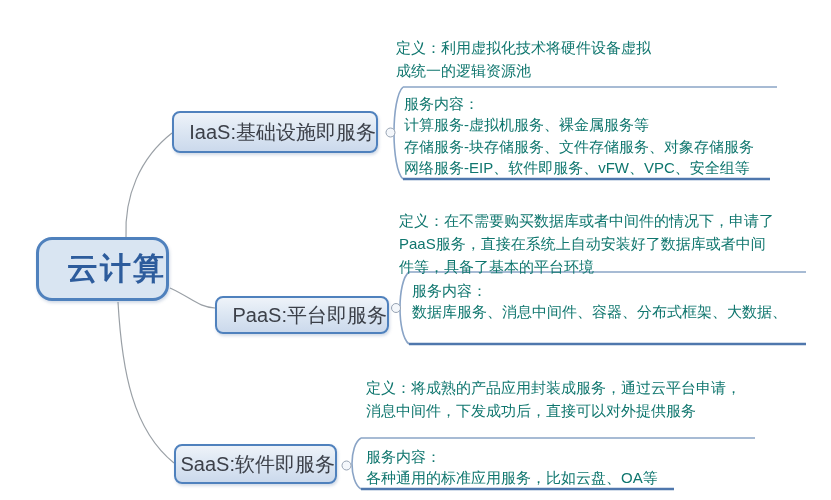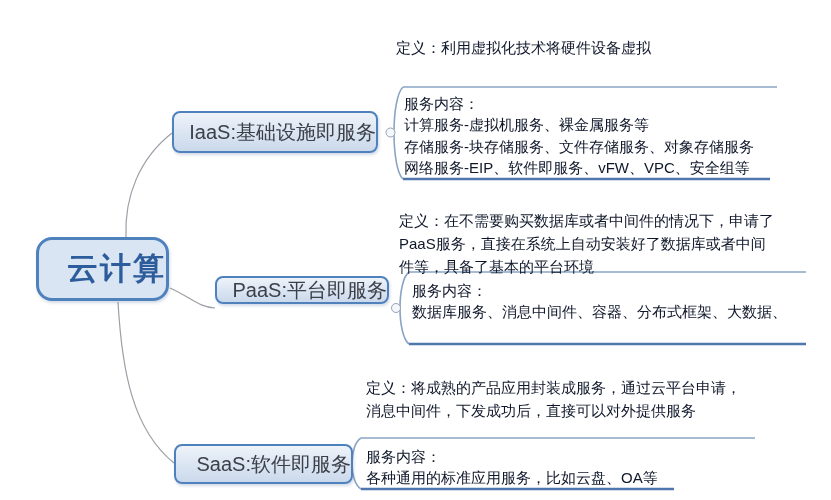--- a/index.html
+++ b/index.html
@@ -40,21 +40,21 @@
   .branch-topic {
     border: 2px solid #4f81bd;
     border-radius: 8px;
     background: linear-gradient(180deg, #eef3f9 0%, #dde7f3 45%, #cbd9ec 100%);
     color: #3c4049;
     font-size: 20px;
     box-shadow: 1px 2px 3px rgba(80,110,160,0.25);
   }
   .textblock {
     position: absolute;
-    color: #0f172a;
+    color: #0f766e;
     font-size: 15px;
   }
   .textblock .line {
     white-space: nowrap;
   }
   .def .line { line-height: 23px; }
   .svc .line { line-height: 21.4px; }
 </style>
 </head>
 <body>
@@ -87,45 +87,46 @@
   <div class="topic root-topic" style="left:36px; top:237px; width:133px; height:64px;">
     <span>云计算</span>
   </div>
 
   <div class="topic branch-topic" style="left:172px; top:111px; width:206px; height:42px;">
     <span>IaaS:基础设施即服务</span>
   </div>
 
   <div class="textblock def" style="left:396px; top:36px;">
     <div class="line">定义：利用虚拟化技术将硬件设备虚拟</div>
+    <div class="line">成统一的逻辑资源池</div>
   </div>
 
   <div class="textblock svc" style="left:404px; top:93px;">
     <div class="line">服务内容：</div>
     <div class="line">计算服务-虚拟机服务、裸金属服务等</div>
     <div class="line">存储服务-块存储服务、文件存储服务、对象存储服务</div>
     <div class="line">网络服务-EIP、软件即服务、vFW、VPC、安全组等</div>
   </div>
 
-  <div class="topic branch-topic" style="left:215px; top:276px; width:174px; height:28px;">
+  <div class="topic branch-topic" style="left:215px; top:296px; width:174px; height:38px;">
     <span>PaaS:平台即服务</span>
   </div>
 
   <div class="textblock def" style="left:399px; top:209px;">
     <div class="line">定义：在不需要购买数据库或者中间件的情况下，申请了</div>
     <div class="line">PaaS服务，直接在系统上自动安装好了数据库或者中间</div>
     <div class="line">件等，具备了基本的平台环境</div>
   </div>
 
   <div class="textblock svc" style="left:412px; top:280px;">
     <div class="line">服务内容：</div>
     <div class="line">数据库服务、消息中间件、容器、分布式框架、大数据、</div>
   </div>
 
-  <div class="topic branch-topic" style="left:174px; top:444px; width:179px; height:40px;">
+  <div class="topic branch-topic" style="left:174px; top:444px; width:163px; height:40px;">
     <span>SaaS:软件即服务</span>
   </div>
 
   <div class="textblock def" style="left:366px; top:376px;">
     <div class="line">定义：将成熟的产品应用封装成服务，通过云平台申请，</div>
     <div class="line">消息中间件，下发成功后，直接可以对外提供服务</div>
   </div>
 
   <div class="textblock svc" style="left:366px; top:446px;">
     <div class="line">服务内容：</div>

